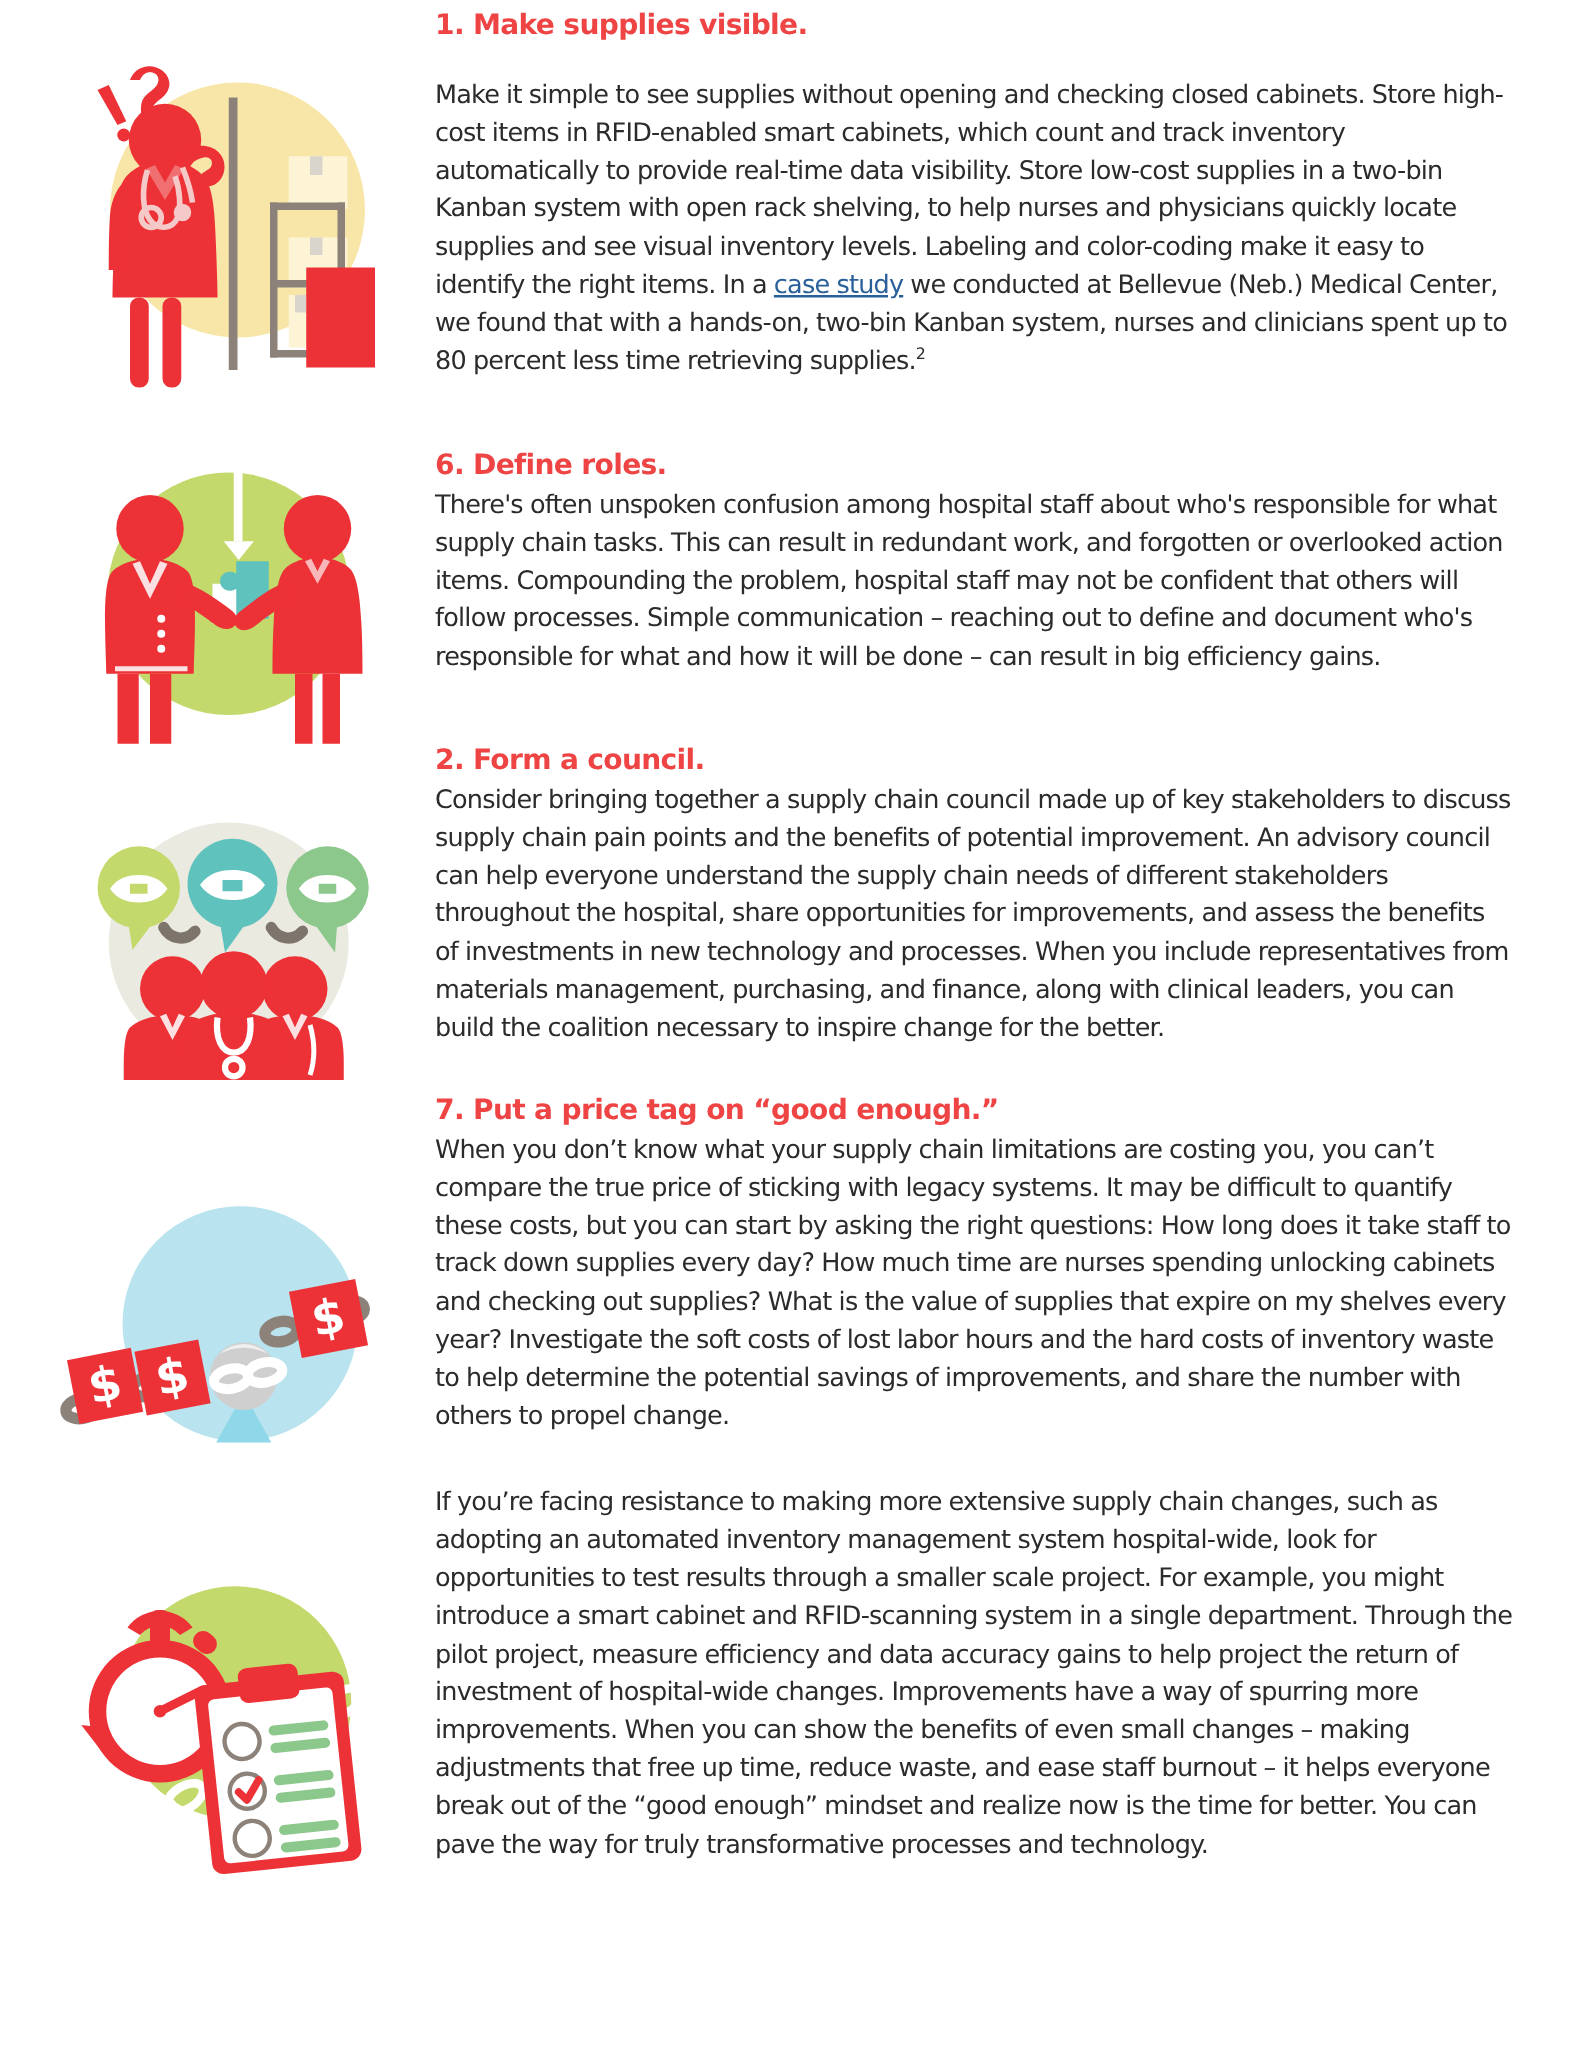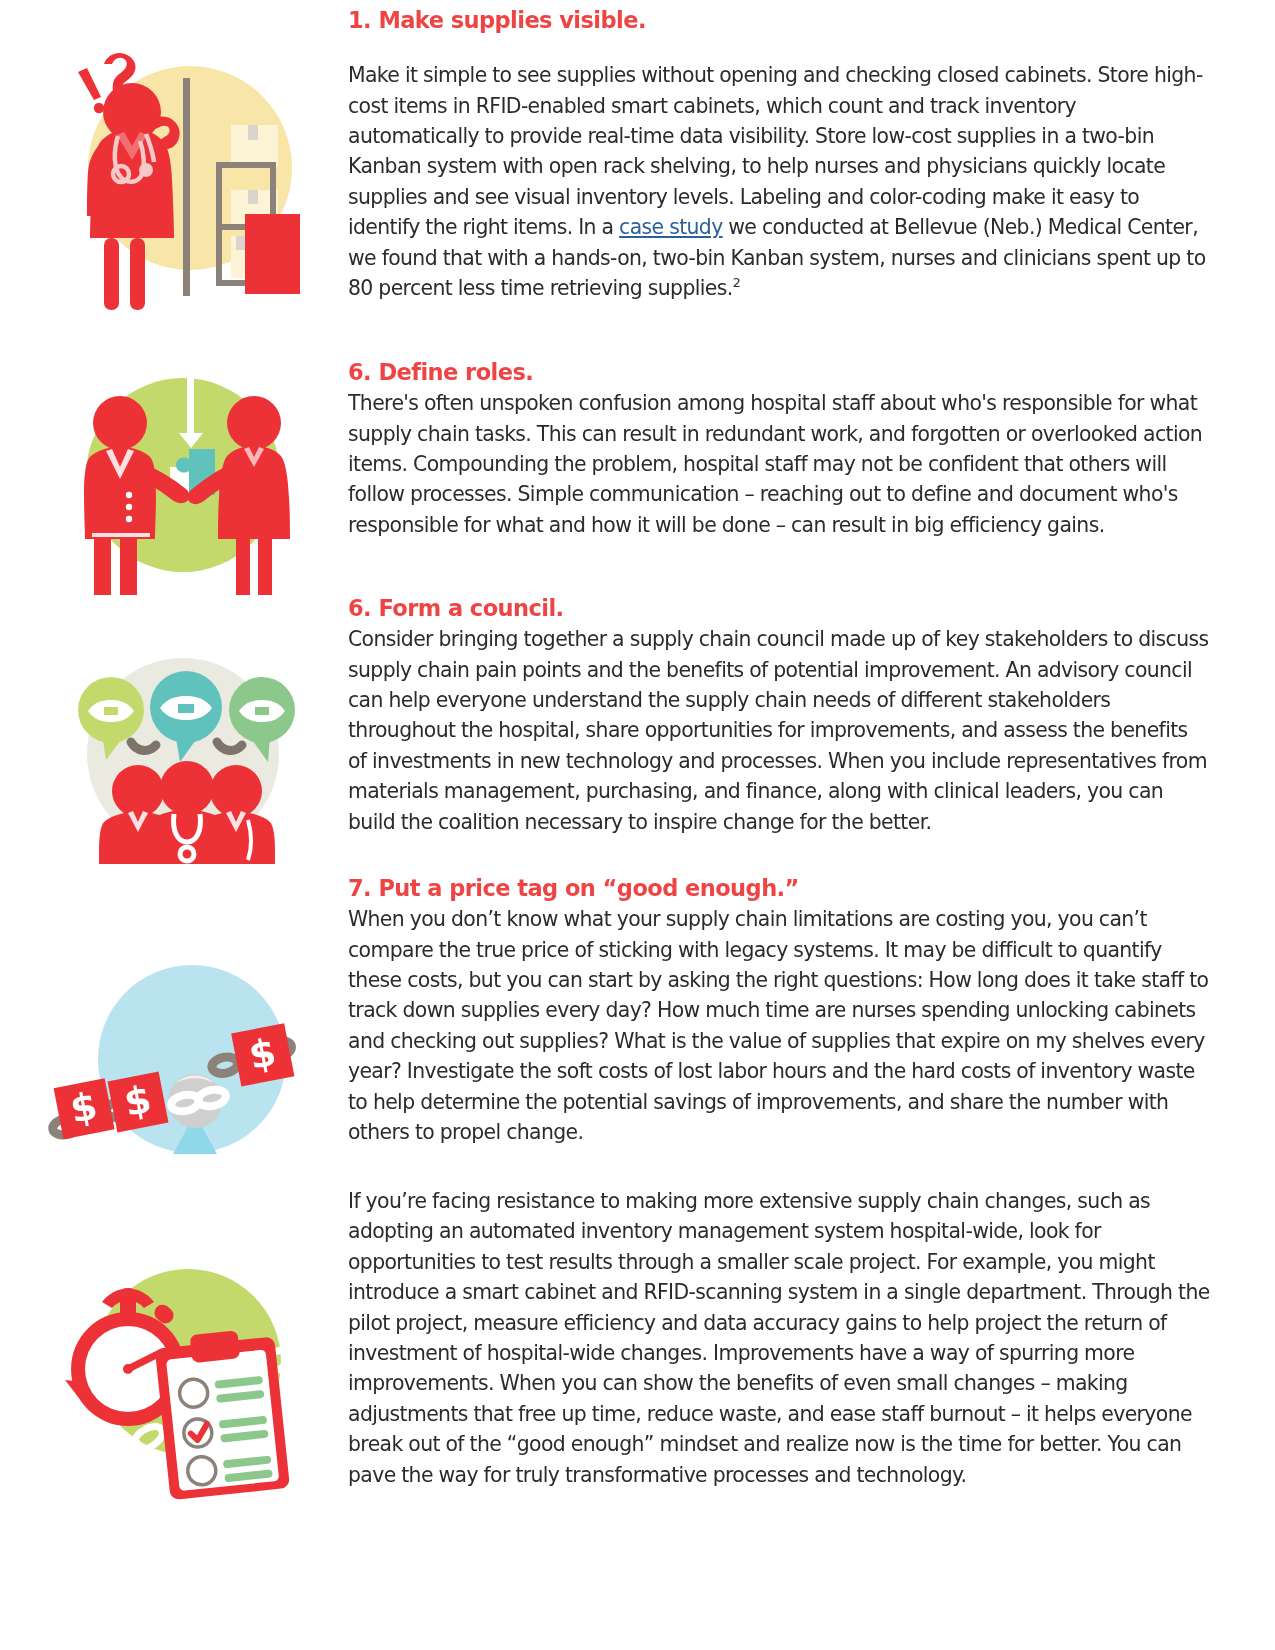--- a/index.html
+++ b/index.html
@@ -247,21 +247,21 @@
 
           <path d="M66 199 L76 218 L86 199 L81 197 L76 208 L71 197 Z" fill="#ffffff" opacity="0.85"></path>
           <path d="M164 199 L174 218 L184 199 L179 197 L174 208 L169 197 Z" fill="#ffffff" opacity="0.85"></path>
           <g fill="none" stroke="#ffffff" stroke-width="4">
             <path d="M186 206 c4 14 4 28 0 40"></path>
           </g>
         </svg>
       </div>
     </div>
     <div class="text-col" style="top:0px;">
-      <h2 class="sec-title">6. Form a council.</h2>
+      <h2 class="sec-title">2. Form a council.</h2>
       <p class="sec-body">Consider bringing together a supply chain council made up of key stakeholders to discuss supply chain pain points and the benefits of potential improvement. An advisory council can help everyone understand the supply chain needs of different stakeholders throughout the hospital, share opportunities for improvements, and assess the benefits of investments in new technology and processes. When you include representatives from materials management, purchasing, and finance, along with clinical leaders, you can build the coalition necessary to inspire change for the better.</p>
     </div>
   </div>
 
   <div class="section" style="top:876px;">
     <div class="art-col" style="top:60px;">
       <div class="art" style="width:280px;height:220px;margin-left:40px;">
         <svg width="280" height="220" viewBox="0 0 280 220">
           <circle cx="152" cy="123" r="94" fill="#b9e3ef"></circle>
 

